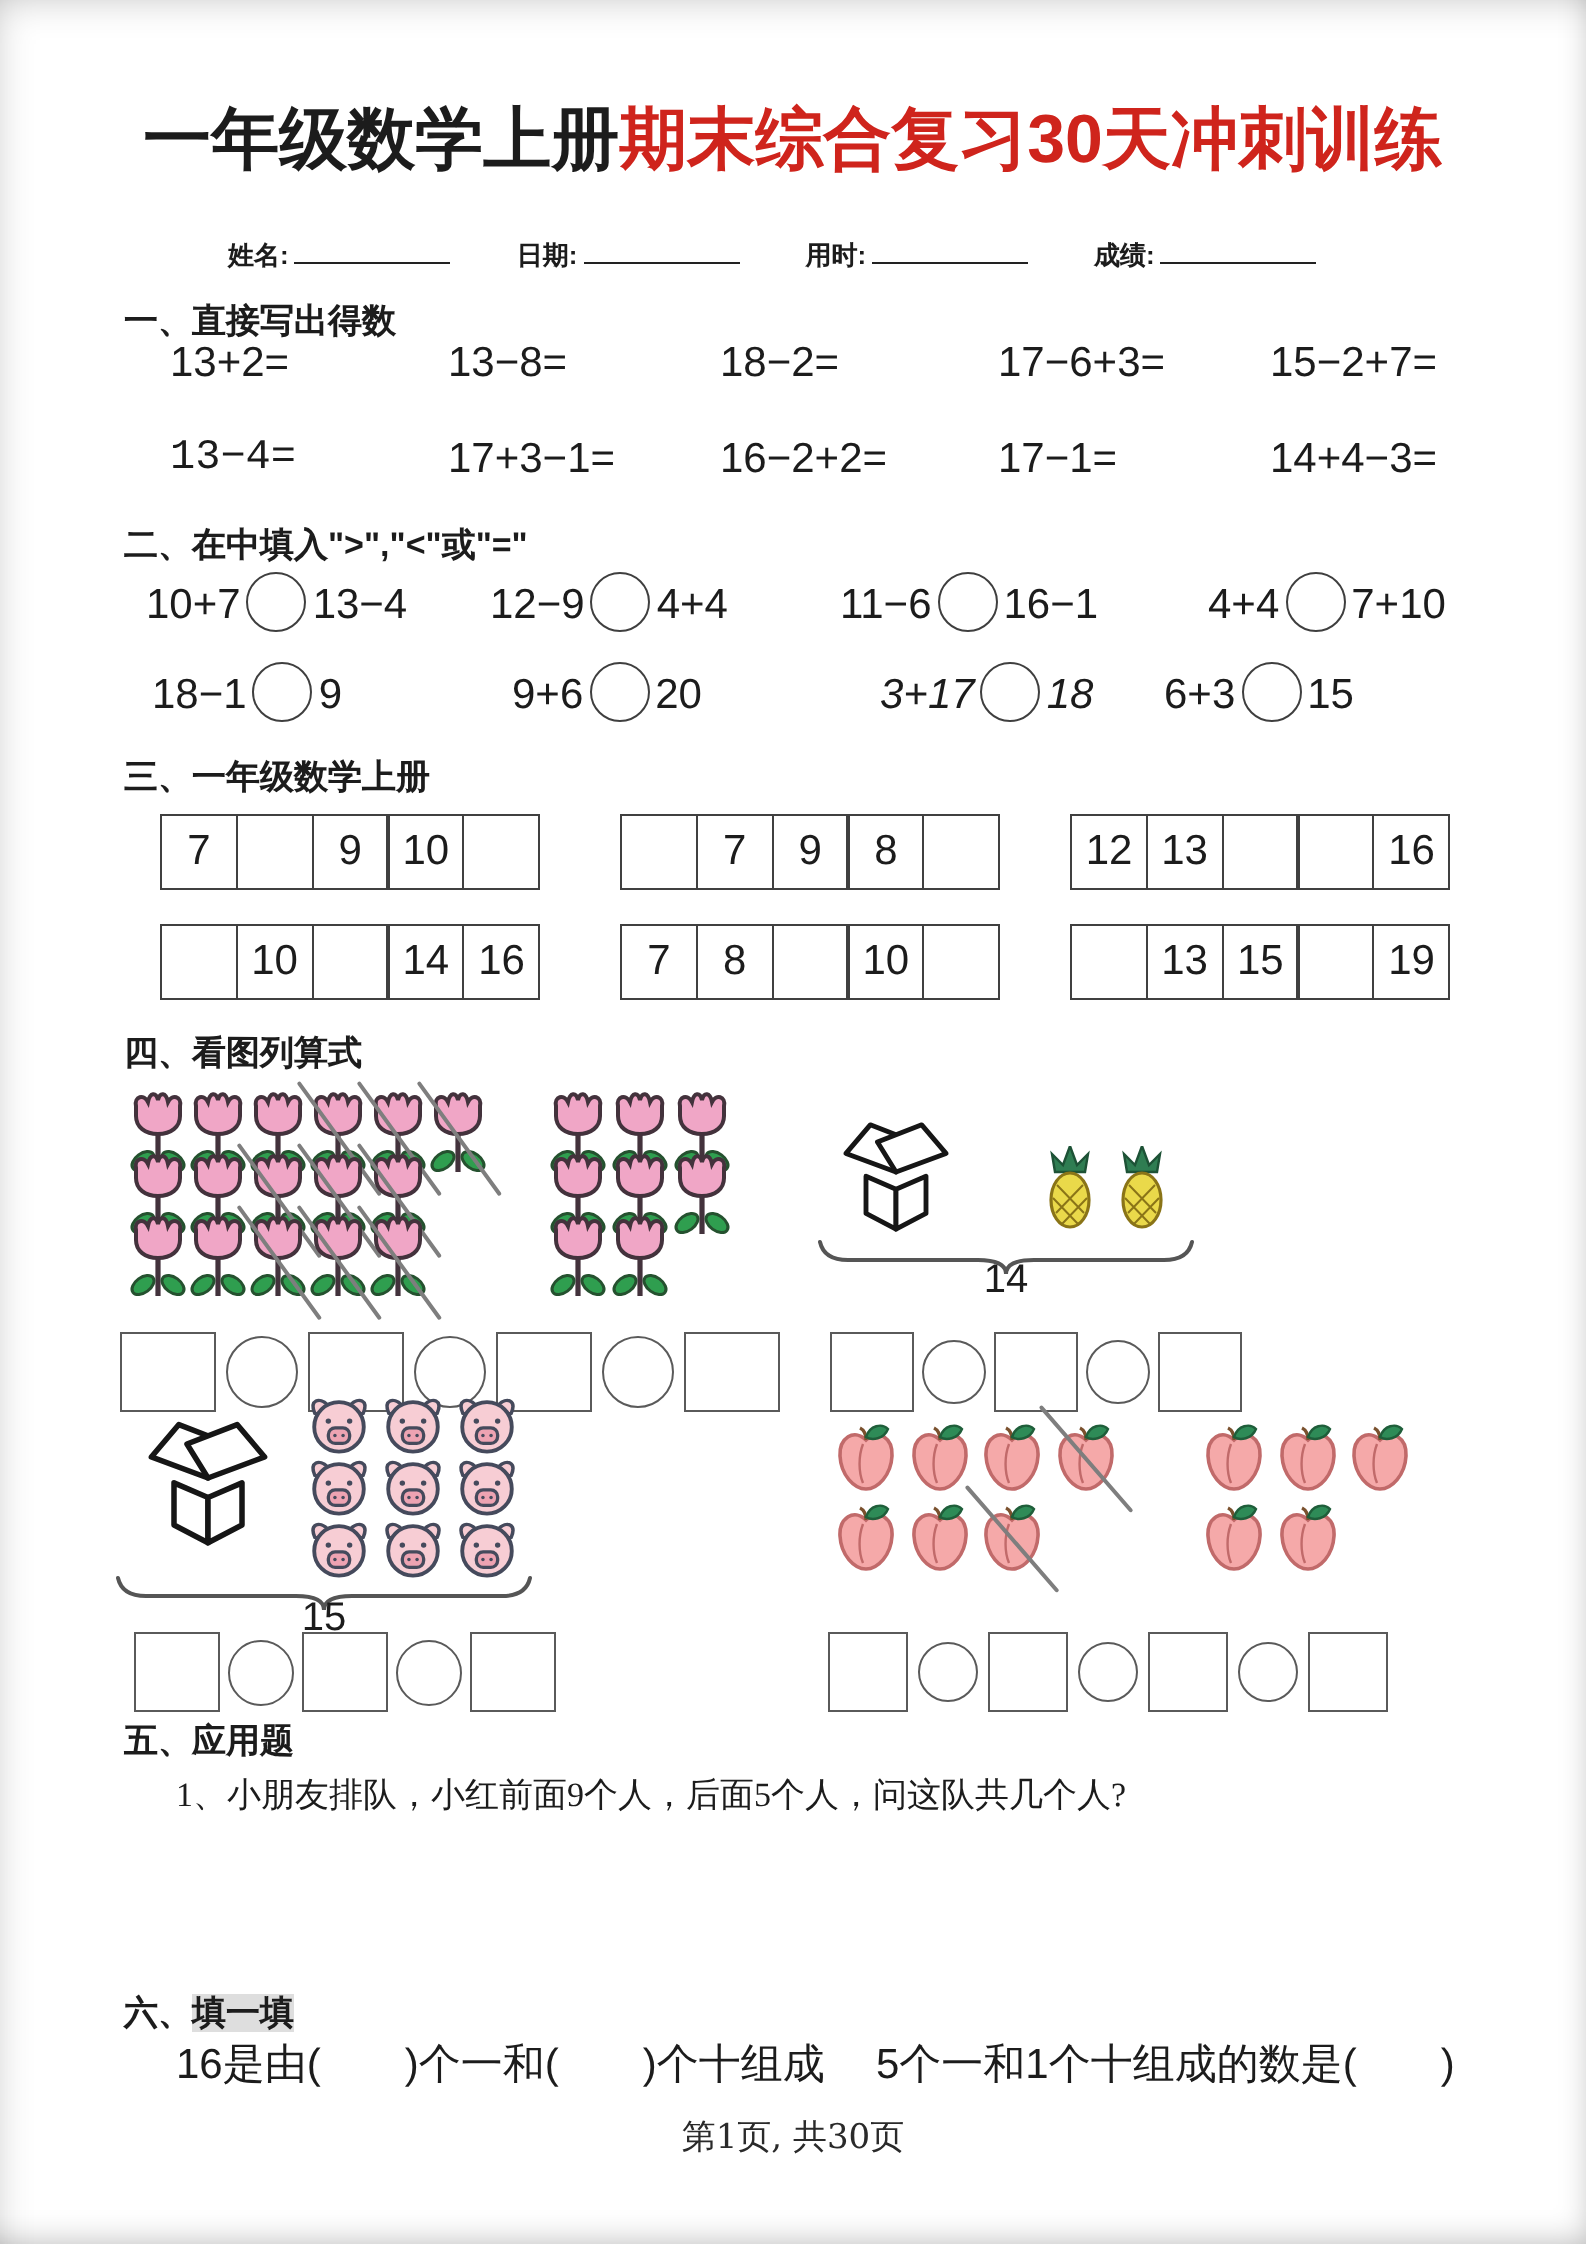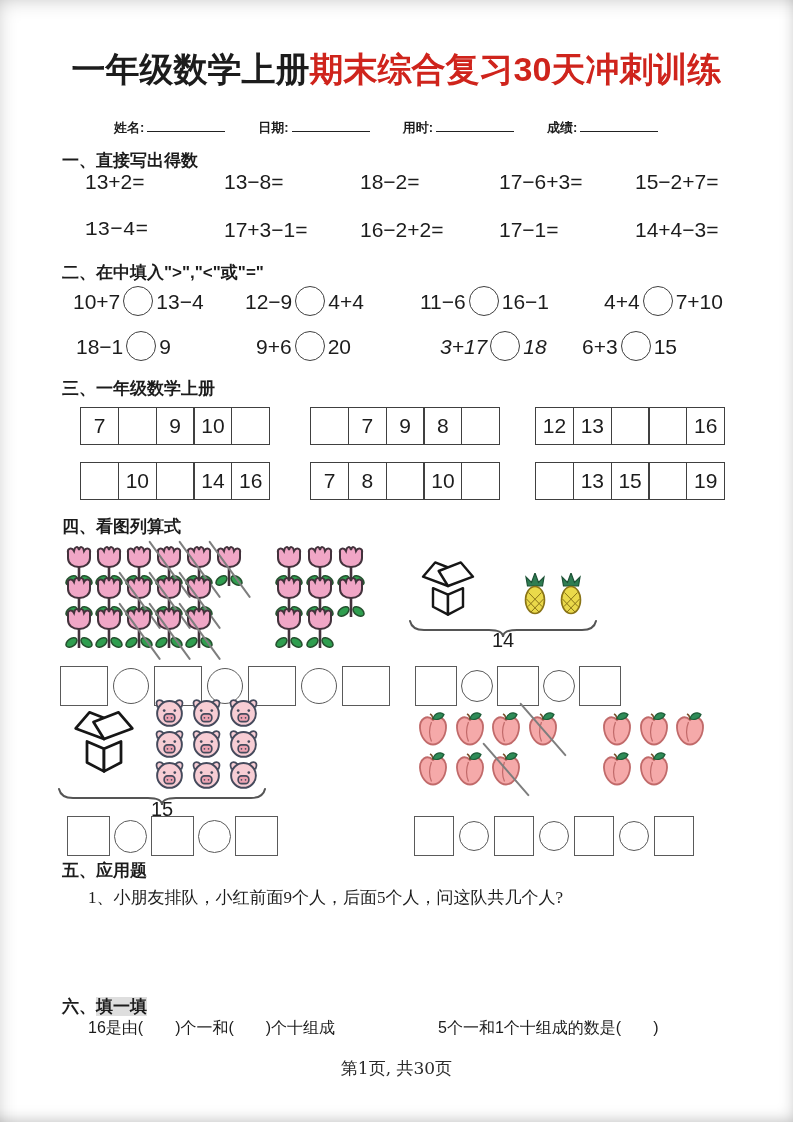--- a/index.html
+++ b/index.html
@@ -19,21 +19,21 @@
   .ptable{position:absolute;display:flex;}
   .pcell{width:37px;height:36px;border:1.2px solid #404040;margin-left:-1.2px;display:flex;align-items:center;
         justify-content:center;font-size:21px;}
   .pcell:first-child{margin-left:0;}
   .slot-rect{position:absolute;border:1.6px solid #5a5a5a;background:#fff;box-sizing:border-box;}
   .slot-circle{position:absolute;border:1.6px solid #5a5a5a;border-radius:50%;background:#fff;box-sizing:border-box;}
   .picon-wrap{position:absolute;}
   .cross{position:absolute;height:2.2px;background:#7e7e7e;transform-origin:0 50%;border-radius:2px;}
   .brace-label{position:absolute;transform:translateX(-50%);font-size:20px;line-height:1;}
   .q{position:absolute;font-size:17px;white-space:nowrap;font-family:Liberation Serif, serif;}
-  .q6{position:absolute;font-size:16px;white-space:nowrap;font-weight:500;}
+  .q6{position:absolute;font-size:21px;white-space:nowrap;font-weight:500;}
   .hl{background:#dedede;}
   .footer{position:absolute;top:1057px;left:0;width:100%;text-align:center;
         font-family:"DejaVu Serif","Liberation Serif",serif;font-size:17px;color:#2a2a2a;}
 </style>
 </head>
 <body>
 
 <div class="page">
 
   <div class="title"><span>一年级数学上册</span><span id="title-red" style="color: rgb(207, 36, 28);">期末综合复习30天冲刺训练</span></div>

